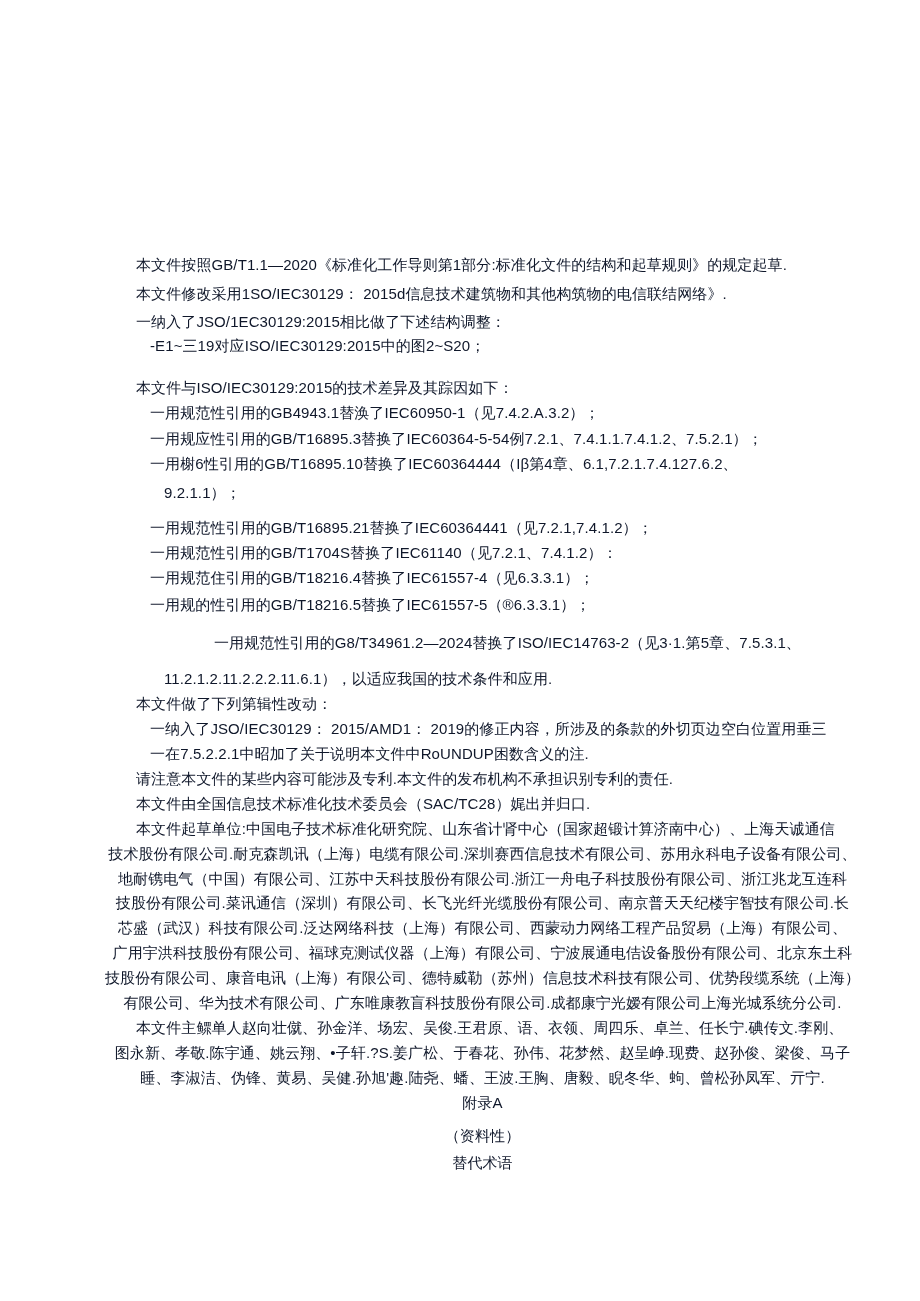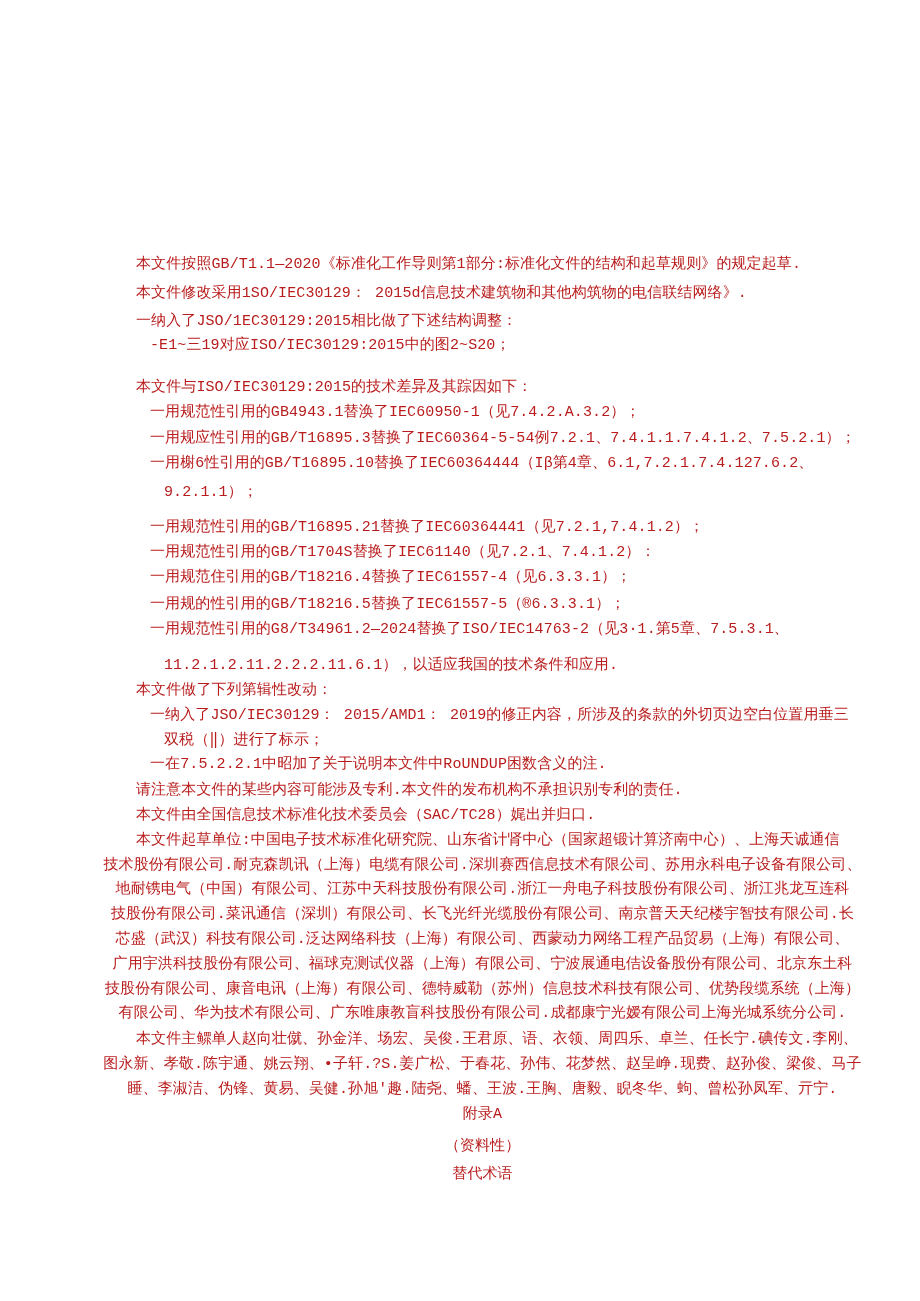--- a/index.html
+++ b/index.html
@@ -6,22 +6,22 @@
     margin: 0;
     padding: 0;
     background: #ffffff;
   }
   .page {
     position: relative;
     width: 920px;
     height: 1301px;
     background: #ffffff;
     overflow: hidden;
-    font-family: Liberation Mono, monospace;
-    color: #b91c1c;
+    font-family: Liberation Sans, sans-serif;
+    color: #0f172a;
   }
   .content {
     position: absolute;
     top: 253px;
     left: 100px;
     width: 765px;
   }
   .line {
     font-size: 15px;
     line-height: 24.8px;
@@ -47,25 +47,24 @@
       <div class="line dash">-E1~三19对应ISO/IEC30129:2015中的图2~S20；</div>
       <div class="line indent" style="margin-top: 17px;">本文件与ISO/IEC30129:2015的技术差异及其踪因如下：</div>
       <div class="line dash">一用规范性引用的GB4943.1替涣了IEC60950-1（见7.4.2.A.3.2）；</div>
       <div class="line dash" style="margin-top: 1px;">一用规应性引用的GB/T16895.3替换了IEC60364-5-54例7.2.1、7.4.1.1.7.4.1.2、7.5.2.1）；</div>
       <div class="line dash">一用榭6性引用的GB/T16895.10替换了IEC60364444（Iβ第4章、6.1,7.2.1.7.4.127.6.2、</div>
       <div class="line cont" style="margin-top: 5px;">9.2.1.1）；</div>
       <div class="line dash" style="margin-top: 10px;">一用规范性引用的GB/T16895.21替换了IEC60364441（见7.2.1,7.4.1.2）；</div>
       <div class="line dash">一用规范性引用的GB/T1704S替换了IEC61140（见7.2.1、7.4.1.2）：</div>
       <div class="line dash">一用规范住引用的GB/T18216.4替换了IEC61557-4（见6.3.3.1）；</div>
       <div class="line dash" style="margin-top: 2px;">一用规的性引用的GB/T18216.5替换了IEC61557-5（®6.3.3.1）；</div>
-      <div class="line dash" style="margin-top: 1px;">一用规范性引用的G8/T34961.2—2024替换了ISO/IEC14763-2（见3·1.第5章、7.5.3.1、</div>
+      <div class="line dash" style="margin-top: 14px; text-align: center;">一用规范性引用的G8/T34961.2—2024替换了ISO/IEC14763-2（见3·1.第5章、7.5.3.1、</div>
       <div class="line cont" style="margin-top: 11px;">11.2.1.2.11.2.2.2.11.6.1），以适应我国的技术条件和应用.</div>
       <div class="line indent">本文件做了下列第辑性改动：</div>
       <div class="line dash">一纳入了JSO/IEC30129： 2015/AMD1： 2019的修正内容，所涉及的条款的外切页边空白位置用垂三</div>
-      <div class="line cont">双税（‖）进行了标示；</div>
       <div class="line dash">一在7.5.2.2.1中昭加了关于说明本文件中RoUNDUP困数含义的注.</div>
       <div class="line indent" style="margin-top: 1px;">请注意本文件的某些内容可能涉及专利.本文件的发布机构不承担识别专利的责任.</div>
       <div class="line indent">本文件由全国信息技术标准化技术委员会（SAC/TC28）娓出并归口.</div>
       <div class="line indent">本文件起草单位:中国电子技术标准化研究院、山东省计肾中心（国家超锻计算济南中心）、上海天诚通信</div>
       <div class="line flush">技术股份有限公司.耐克森凯讯（上海）电缆有限公司.深圳赛西信息技术有限公司、苏用永科电子设备有限公司、</div>
       <div class="line flush">地耐镌电气（中国）有限公司、江苏中天科技股份有限公司.浙江一舟电子科技股份有限公司、浙江兆龙互连科</div>
       <div class="line flush">技股份有限公司.菜讯通信（深圳）有限公司、长飞光纤光缆股份有限公司、南京普天天纪楼宇智技有限公司.长</div>
       <div class="line flush">芯盛（武汉）科技有限公司.泛达网络科技（上海）有限公司、西蒙动力网络工程产品贸易（上海）有限公司、</div>
       <div class="line flush">广用宇洪科技股份有限公司、福球克测试仪器（上海）有限公司、宁波展通电佶设备股份有限公司、北京东土科</div>
       <div class="line flush">技股份有限公司、康音电讯（上海）有限公司、德特威勒（苏州）信息技术科技有限公司、优势段缆系统（上海）</div>

